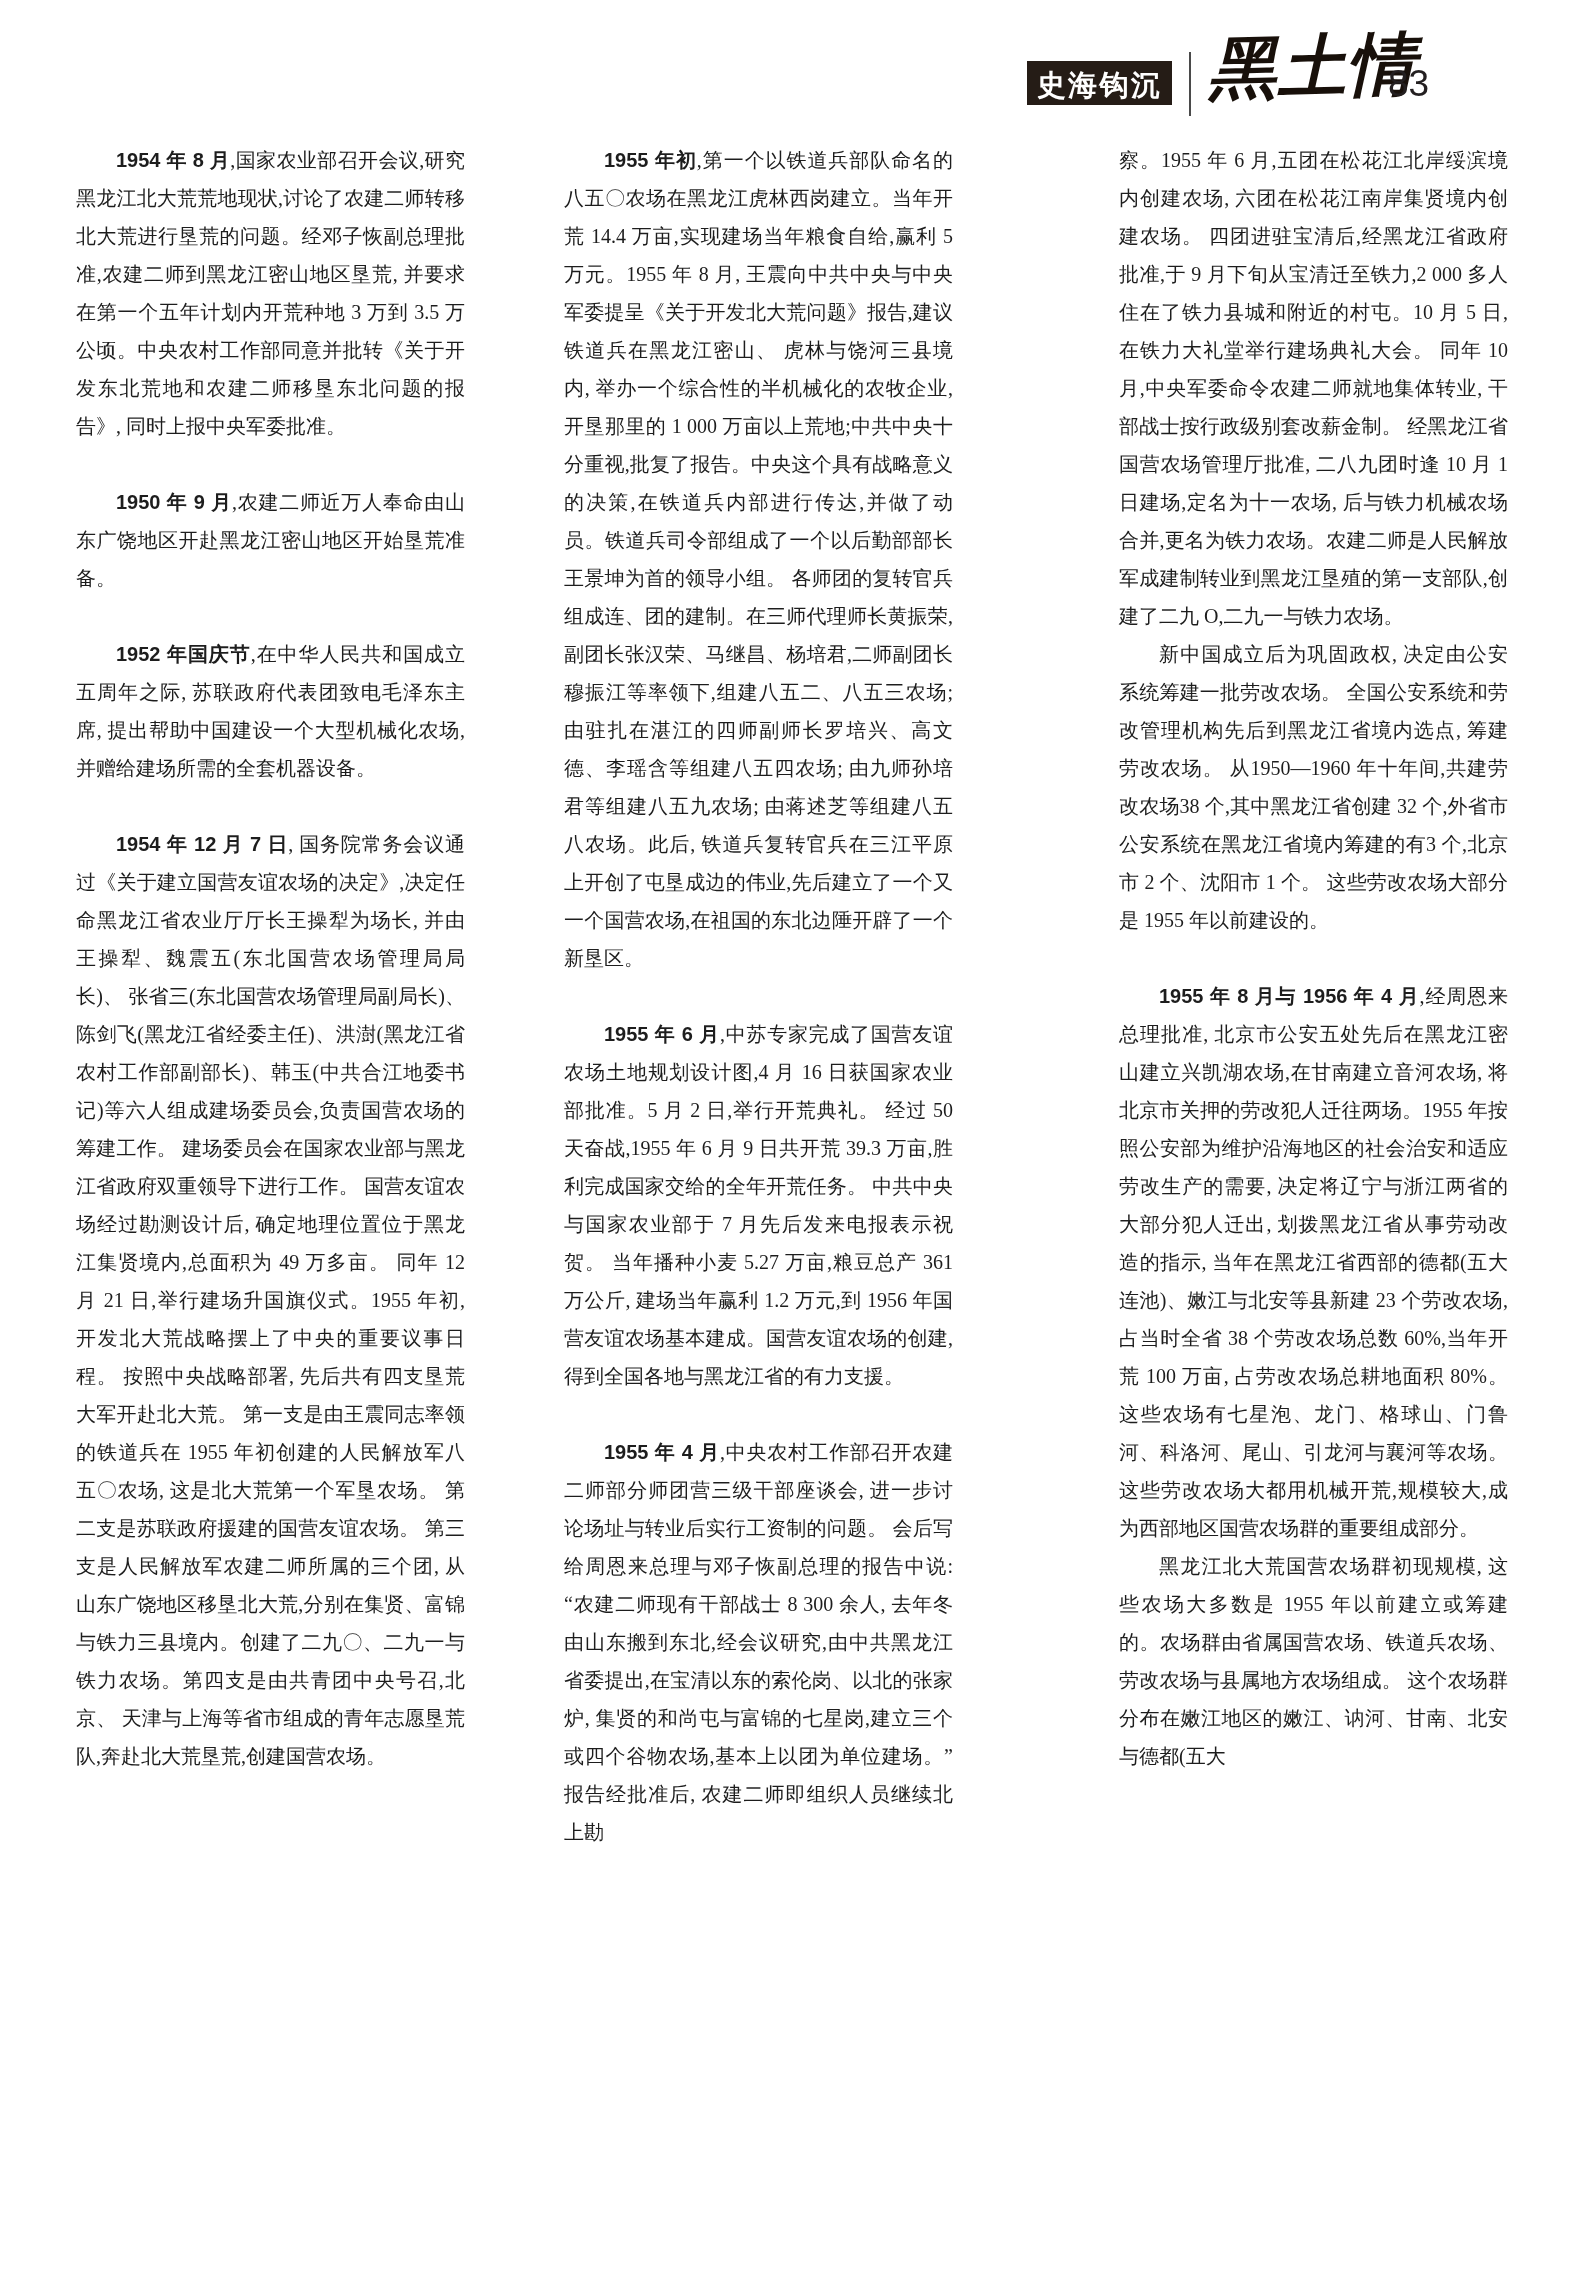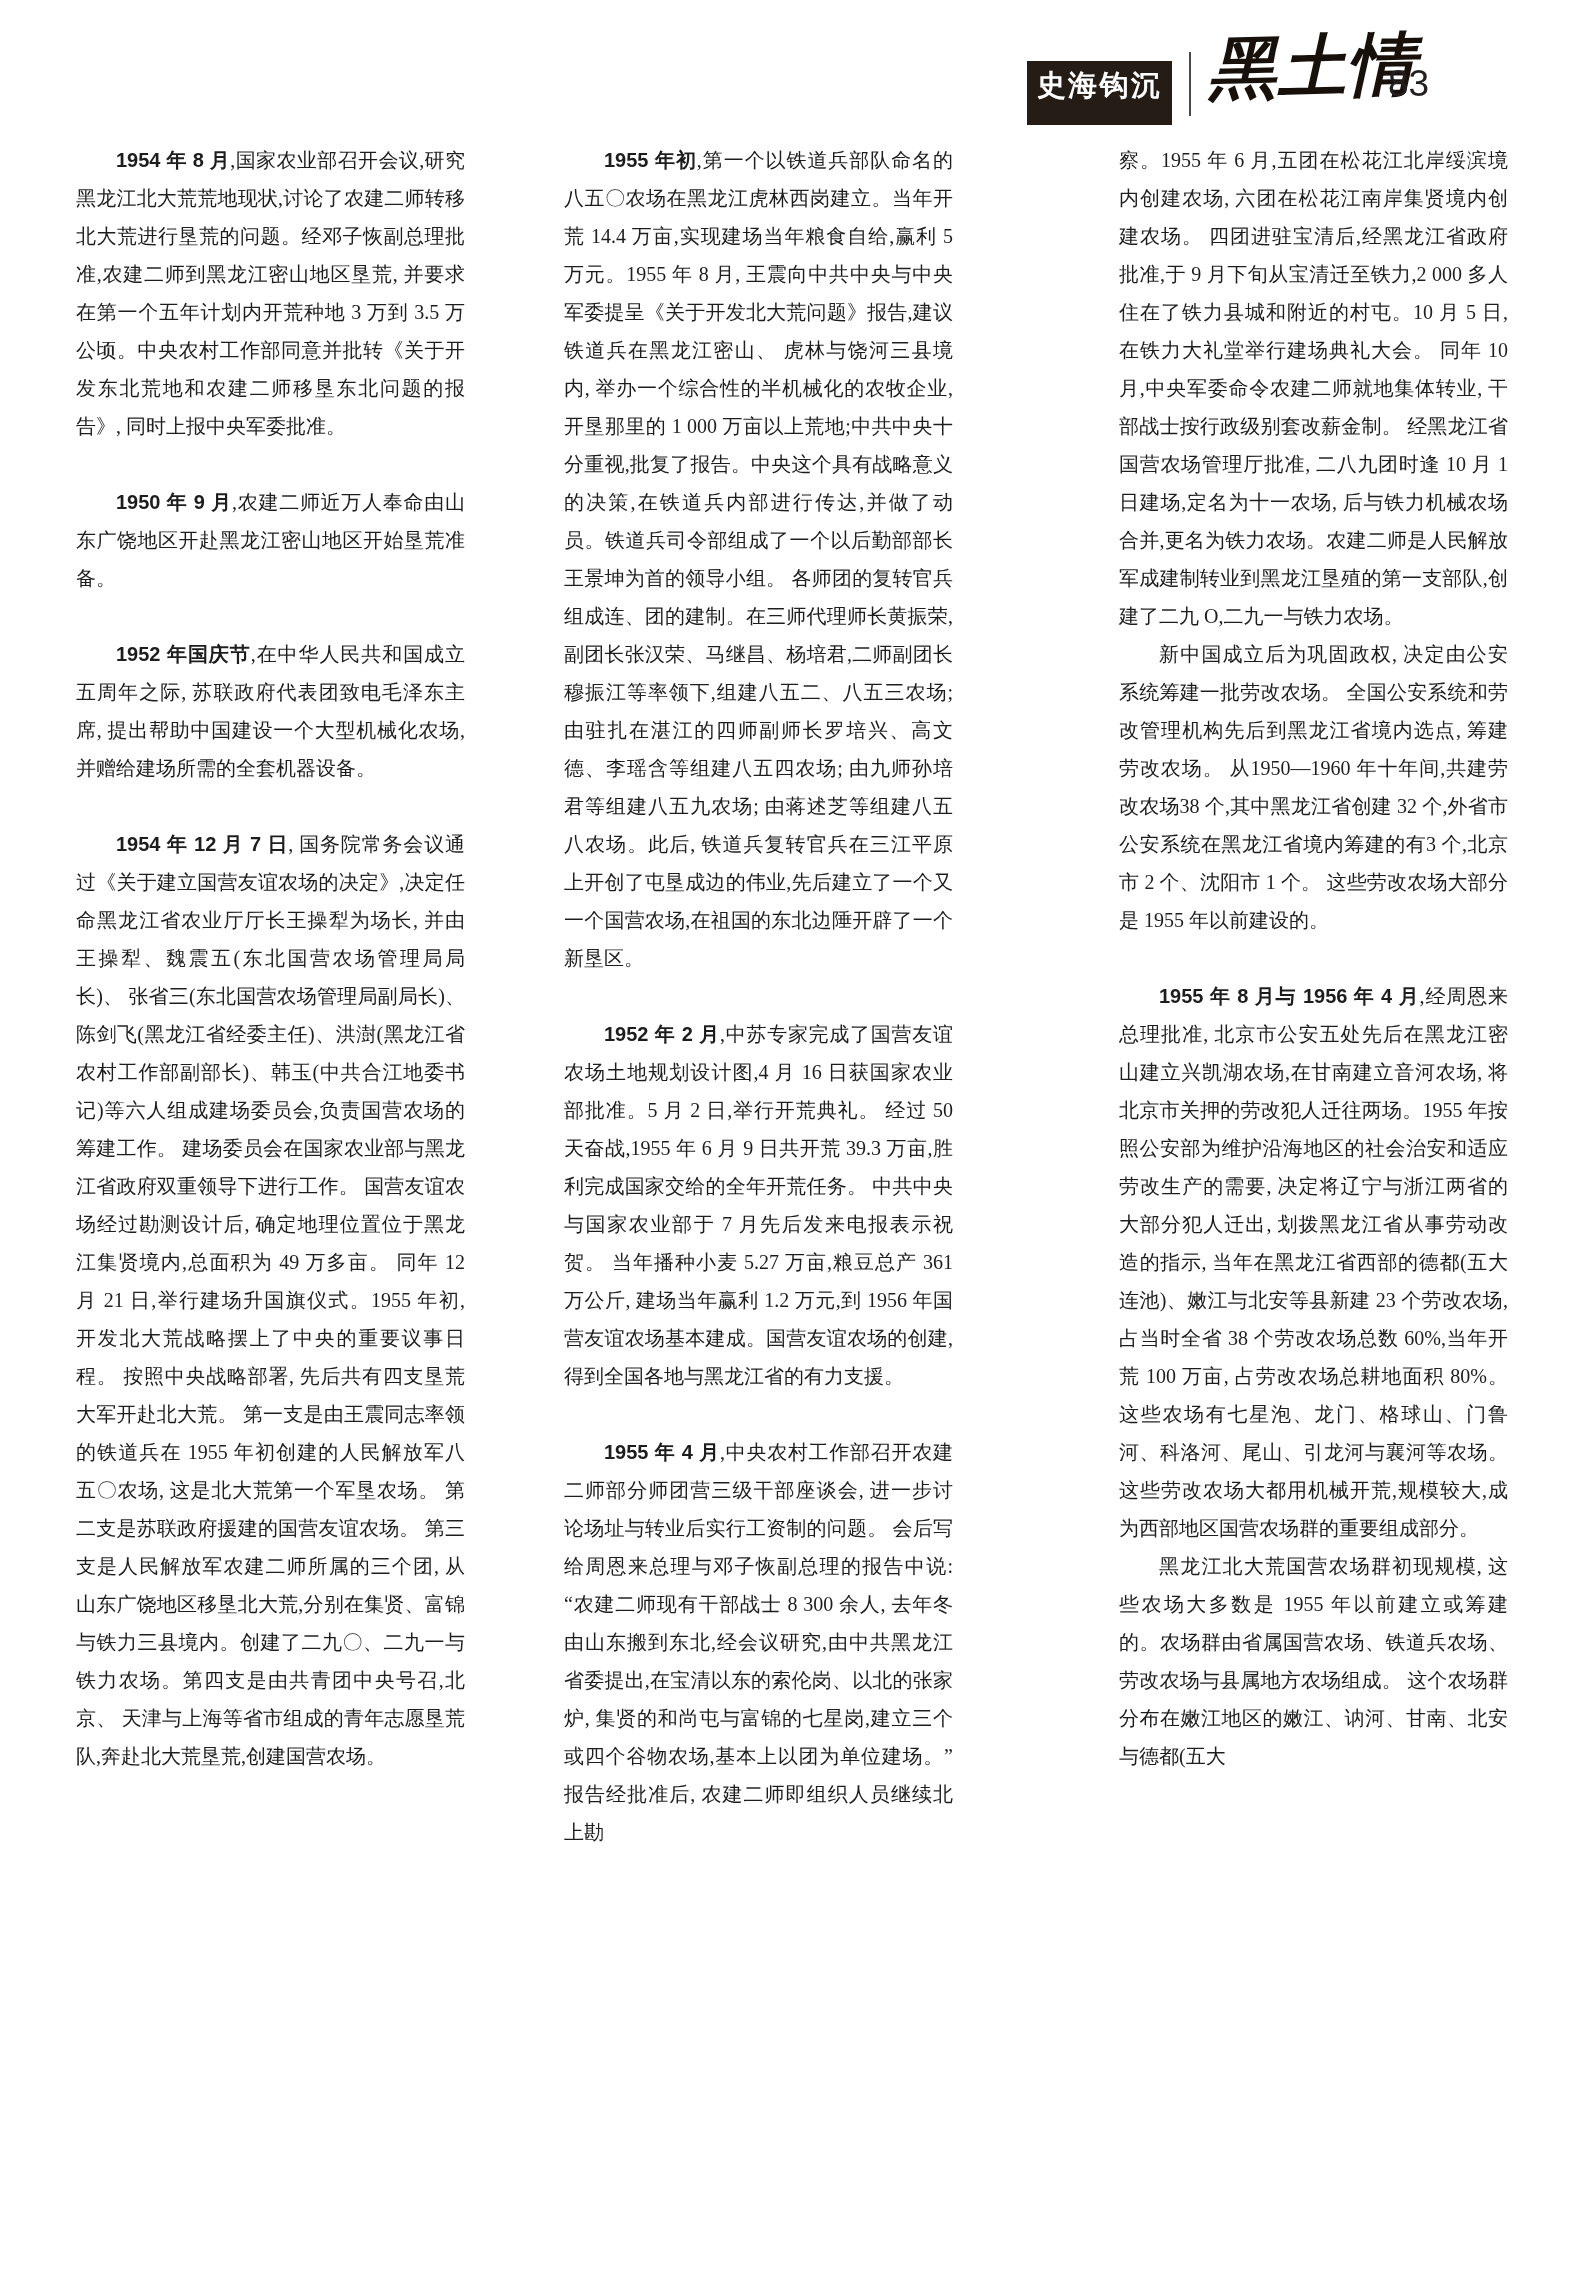--- a/index.html
+++ b/index.html
@@ -7,21 +7,21 @@
     position:relative;
     width:1590px;height:2295px;
     background:#ffffff;
     font-family:"Liberation Serif","DejaVu Serif",serif;
     color:#1d1d1d;
     overflow:hidden;
   }
   
   .section-badge{
     position:absolute;left:1027px;top:61px;
-    width:145px;height:64px;
+    width:145px;height:44px;
     background:#251c16;
     color:#ffffff;
     font-family:"Liberation Sans","DejaVu Sans",sans-serif;
     font-weight:bold;font-size:29px;line-height:48px;
     text-align:center;letter-spacing:2.4px;
   }
   .header-divider{
     position:absolute;left:1189px;top:52px;
     width:2.4px;height:64px;background:#4a4a4a;
   }
@@ -72,21 +72,21 @@
 
   <div class="col col-1">
     <p class="para"><strong class="lead">1954 年 8 月</strong><span>,国家农业部召开会议,研究黑龙江北大荒荒地现状,讨论了农建二师转移北大荒进行垦荒的问题。经邓子恢副总理批准,农建二师到黑龙江密山地区垦荒, 并要求在第一个五年计划内开荒种地 3 万到 3.5 万公顷。中央农村工作部同意并批转《关于开发东北荒地和农建二师移垦东北问题的报告》, 同时上报中央军委批准。</span></p>
     <p class="para gap-before"><strong class="lead">1950 年 9 月</strong><span>,农建二师近万人奉命由山东广饶地区开赴黑龙江密山地区开始垦荒准备。</span></p>
     <p class="para gap-before"><strong class="lead">1952 年国庆节</strong><span>,在中华人民共和国成立五周年之际, 苏联政府代表团致电毛泽东主席, 提出帮助中国建设一个大型机械化农场, 并赠给建场所需的全套机器设备。</span></p>
     <p class="para gap-before"><strong class="lead">1954 年 12 月 7 日</strong><span>, 国务院常务会议通过《关于建立国营友谊农场的决定》,决定任命黑龙江省农业厅厅长王操犁为场长, 并由王操犁、魏震五(东北国营农场管理局局长)、 张省三(东北国营农场管理局副局长)、 陈剑飞(黑龙江省经委主任)、洪澍(黑龙江省农村工作部副部长)、韩玉(中共合江地委书记)等六人组成建场委员会,负责国营农场的筹建工作。 建场委员会在国家农业部与黑龙江省政府双重领导下进行工作。 国营友谊农场经过勘测设计后, 确定地理位置位于黑龙江集贤境内,总面积为 49 万多亩。 同年 12 月 21 日,举行建场升国旗仪式。1955 年初, 开发北大荒战略摆上了中央的重要议事日程。 按照中央战略部署, 先后共有四支垦荒大军开赴北大荒。 第一支是由王震同志率领的铁道兵在 1955 年初创建的人民解放军八五〇农场, 这是北大荒第一个军垦农场。 第二支是苏联政府援建的国营友谊农场。 第三支是人民解放军农建二师所属的三个团, 从山东广饶地区移垦北大荒,分别在集贤、富锦与铁力三县境内。创建了二九〇、二九一与铁力农场。第四支是由共青团中央号召,北京、 天津与上海等省市组成的青年志愿垦荒队,奔赴北大荒垦荒,创建国营农场。</span></p>
   </div>
 
   <div class="col col-2">
     <p class="para"><strong class="lead">1955 年初</strong><span>,第一个以铁道兵部队命名的八五〇农场在黑龙江虎林西岗建立。当年开荒 14.4 万亩,实现建场当年粮食自给,赢利 5 万元。1955 年 8 月, 王震向中共中央与中央军委提呈《关于开发北大荒问题》报告,建议铁道兵在黑龙江密山、 虎林与饶河三县境内, 举办一个综合性的半机械化的农牧企业, 开垦那里的 1 000 万亩以上荒地;中共中央十分重视,批复了报告。中央这个具有战略意义的决策,在铁道兵内部进行传达,并做了动员。铁道兵司令部组成了一个以后勤部部长王景坤为首的领导小组。 各师团的复转官兵组成连、团的建制。在三师代理师长黄振荣,副团长张汉荣、马继昌、杨培君,二师副团长穆振江等率领下,组建八五二、八五三农场;由驻扎在湛江的四师副师长罗培兴、高文德、李瑶含等组建八五四农场; 由九师孙培君等组建八五九农场; 由蒋述芝等组建八五八农场。此后, 铁道兵复转官兵在三江平原上开创了屯垦成边的伟业,先后建立了一个又一个国营农场,在祖国的东北边陲开辟了一个新垦区。</span></p>
-    <p class="para gap-before"><strong class="lead">1952 年 2 月</strong><span>,中苏专家完成了国营友谊农场土地规划设计图,4 月 16 日获国家农业部批准。5 月 2 日,举行开荒典礼。 经过 50 天奋战,1955 年 6 月 9 日共开荒 39.3 万亩,胜利完成国家交给的全年开荒任务。 中共中央与国家农业部于 7 月先后发来电报表示祝贺。 当年播种小麦 5.27 万亩,粮豆总产 361 万公斤, 建场当年赢利 1.2 万元,到 1956 年国营友谊农场基本建成。国营友谊农场的创建,得到全国各地与黑龙江省的有力支援。</span></p>
+    <p class="para gap-before"><strong class="lead">1955 年 6 月</strong><span>,中苏专家完成了国营友谊农场土地规划设计图,4 月 16 日获国家农业部批准。5 月 2 日,举行开荒典礼。 经过 50 天奋战,1955 年 6 月 9 日共开荒 39.3 万亩,胜利完成国家交给的全年开荒任务。 中共中央与国家农业部于 7 月先后发来电报表示祝贺。 当年播种小麦 5.27 万亩,粮豆总产 361 万公斤, 建场当年赢利 1.2 万元,到 1956 年国营友谊农场基本建成。国营友谊农场的创建,得到全国各地与黑龙江省的有力支援。</span></p>
     <p class="para gap-before"><strong class="lead">1955 年 4 月</strong><span>,中央农村工作部召开农建二师部分师团营三级干部座谈会, 进一步讨论场址与转业后实行工资制的问题。 会后写给周恩来总理与邓子恢副总理的报告中说:“农建二师现有干部战士 8 300 余人, 去年冬由山东搬到东北,经会议研究,由中共黑龙江省委提出,在宝清以东的索伦岗、以北的张家炉, 集贤的和尚屯与富锦的七星岗,建立三个或四个谷物农场,基本上以团为单位建场。”报告经批准后, 农建二师即组织人员继续北上勘</span></p>
   </div>
 
   <div class="col col-3">
     <p class="para no-indent"><span>察。1955 年 6 月,五团在松花江北岸绥滨境内创建农场, 六团在松花江南岸集贤境内创建农场。 四团进驻宝清后,经黑龙江省政府批准,于 9 月下旬从宝清迁至铁力,2 000 多人住在了铁力县城和附近的村屯。10 月 5 日,在铁力大礼堂举行建场典礼大会。 同年 10 月,中央军委命令农建二师就地集体转业, 干部战士按行政级别套改薪金制。 经黑龙江省国营农场管理厅批准, 二八九团时逢 10 月 1 日建场,定名为十一农场, 后与铁力机械农场合并,更名为铁力农场。农建二师是人民解放军成建制转业到黑龙江垦殖的第一支部队,创建了二九 O,二九一与铁力农场。</span></p>
     <p class="para"><span>新中国成立后为巩固政权, 决定由公安系统筹建一批劳改农场。 全国公安系统和劳改管理机构先后到黑龙江省境内选点, 筹建劳改农场。 从1950—1960 年十年间,共建劳改农场38 个,其中黑龙江省创建 32 个,外省市公安系统在黑龙江省境内筹建的有3 个,北京市 2 个、沈阳市 1 个。 这些劳改农场大部分是 1955 年以前建设的。</span></p>
     <p class="para gap-before"><strong class="lead">1955 年 8 月与 1956 年 4 月</strong><span>,经周恩来总理批准, 北京市公安五处先后在黑龙江密山建立兴凯湖农场,在甘南建立音河农场, 将北京市关押的劳改犯人迁往两场。1955 年按照公安部为维护沿海地区的社会治安和适应劳改生产的需要, 决定将辽宁与浙江两省的大部分犯人迁出, 划拨黑龙江省从事劳动改造的指示, 当年在黑龙江省西部的德都(五大连池)、嫩江与北安等县新建 23 个劳改农场,占当时全省 38 个劳改农场总数 60%,当年开荒 100 万亩, 占劳改农场总耕地面积 80%。 这些农场有七星泡、龙门、格球山、门鲁河、科洛河、尾山、引龙河与襄河等农场。 这些劳改农场大都用机械开荒,规模较大,成为西部地区国营农场群的重要组成部分。</span></p>
     <p class="para"><span>黑龙江北大荒国营农场群初现规模, 这些农场大多数是 1955 年以前建立或筹建的。农场群由省属国营农场、铁道兵农场、 劳改农场与县属地方农场组成。 这个农场群分布在嫩江地区的嫩江、讷河、甘南、北安与德都(五大</span></p>
   </div>
 

